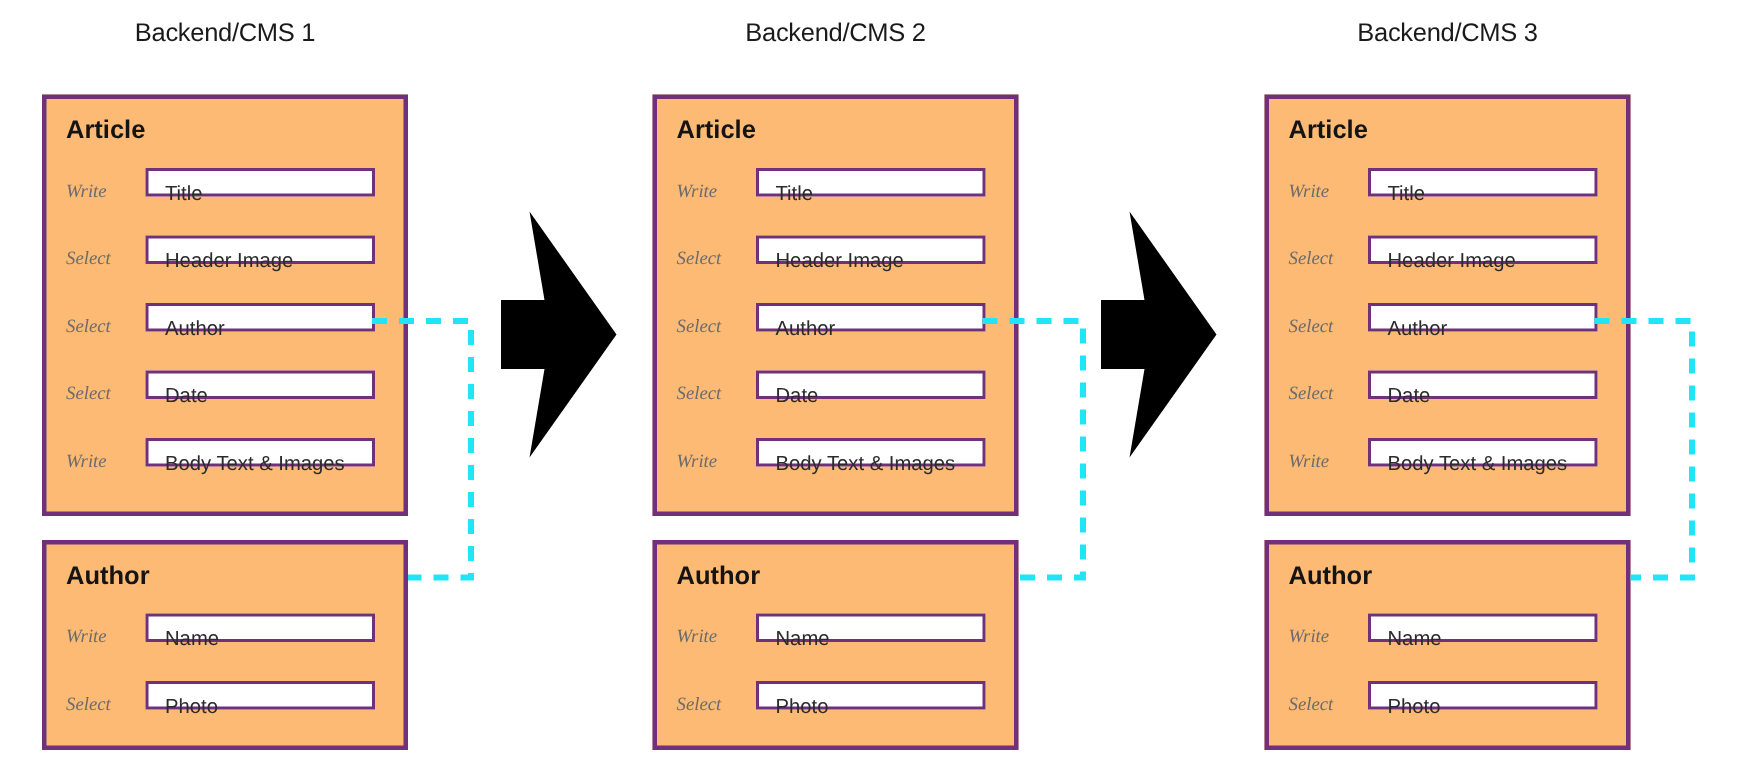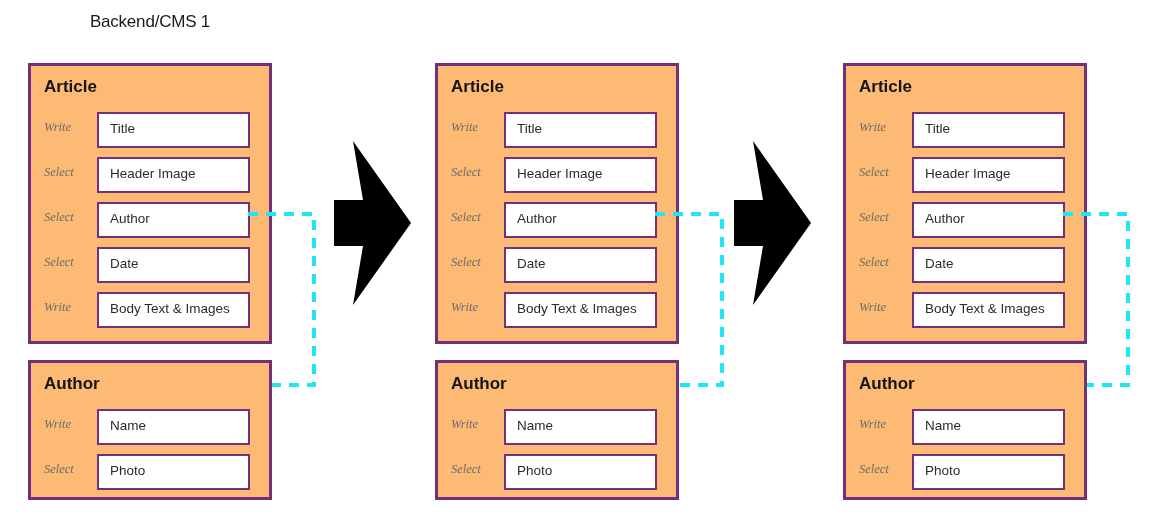--- a/index.html
+++ b/index.html
@@ -74,21 +74,21 @@
     font-style: italic;
     font-size: 12.5px;
     color: #6b6b6b;
     font-family: "Liberation Serif", serif;
   }
 
   .field-box {
     position: absolute;
     left: 66px;
     width: 153px;
-    height: 36px;
+    height: 19px;
     box-sizing: border-box;
     border: 2px solid #70307A;
     background: #ffffff;
   }
   .field-box-text {
     position: absolute;
     left: 11px;
     top: 7px;
     font-size: 13.5px;
     color: #2b2b2b;
@@ -162,20 +162,21 @@
           </div>
           <div class="field-row" style="top: 91px;">
             <div class="field-label">Select</div>
             <div class="field-box">
               <span class="field-box-text">Photo</span>
             </div>
           </div>
         </div>
       </div>
       <div class="column col-1">
+        <div class="col-title">Backend/CMS 2</div>
         <div class="card card-article">
           <div class="card-heading">Article</div>
           <div class="field-row" style="top: 46px;">
             <div class="field-label">Write</div>
             <div class="field-box">
               <span class="field-box-text">Title</span>
             </div>
           </div>
           <div class="field-row" style="top: 91px;">
             <div class="field-label">Select</div>
@@ -212,20 +213,21 @@
           </div>
           <div class="field-row" style="top: 91px;">
             <div class="field-label">Select</div>
             <div class="field-box">
               <span class="field-box-text">Photo</span>
             </div>
           </div>
         </div>
       </div>
       <div class="column col-2">
+        <div class="col-title">Backend/CMS 3</div>
         <div class="card card-article">
           <div class="card-heading">Article</div>
           <div class="field-row" style="top: 46px;">
             <div class="field-label">Write</div>
             <div class="field-box">
               <span class="field-box-text">Title</span>
             </div>
           </div>
           <div class="field-row" style="top: 91px;">
             <div class="field-label">Select</div>

